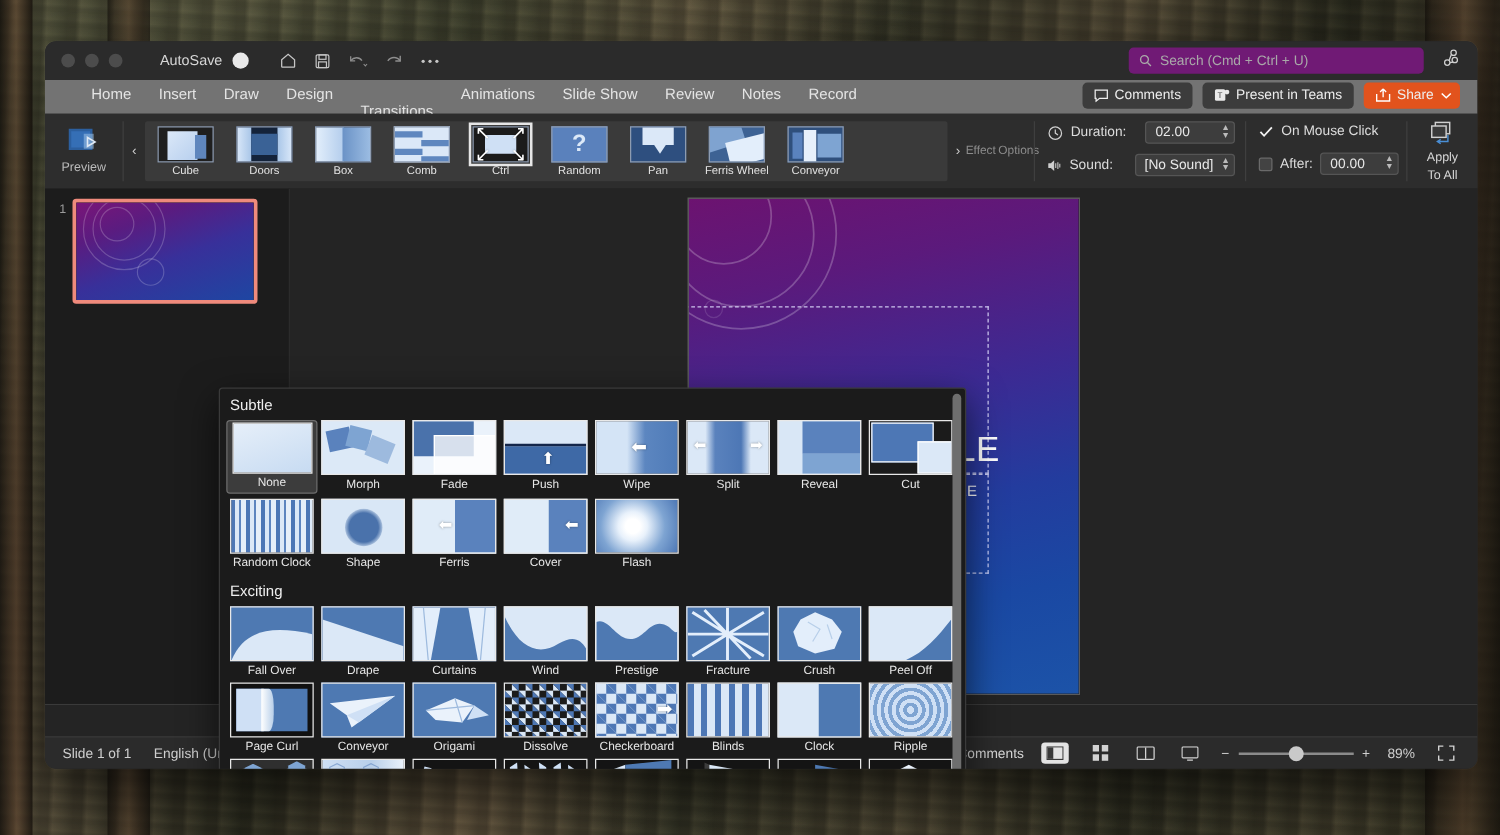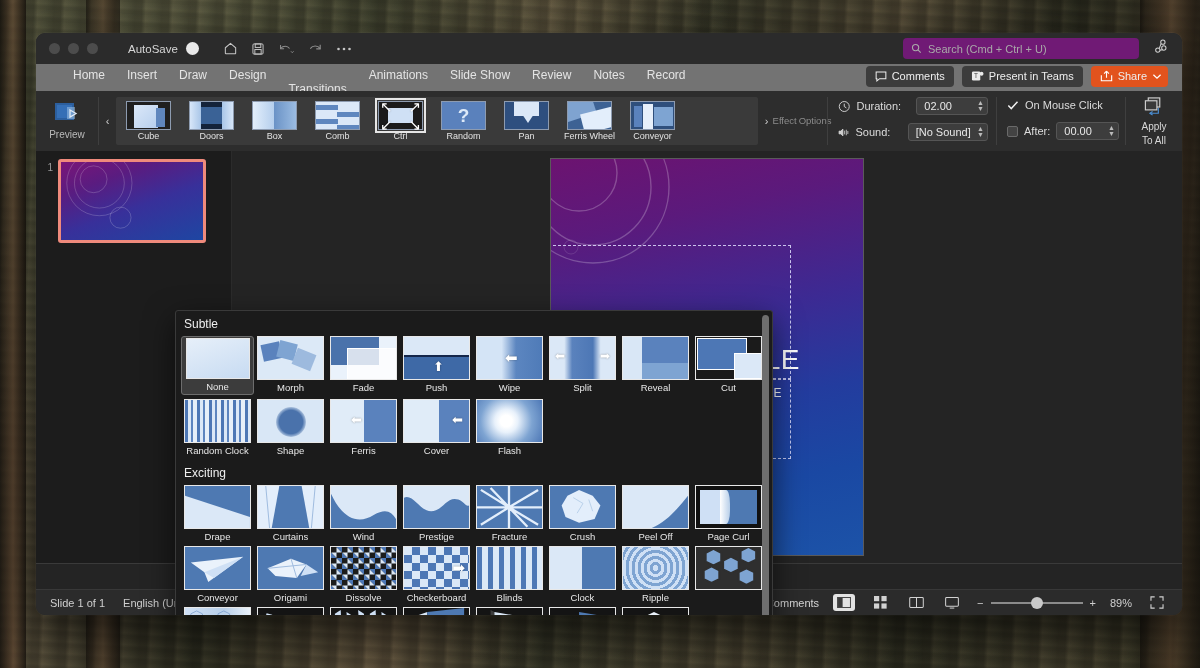--- a/index.html
+++ b/index.html
@@ -574,20 +574,28 @@
             <div class="tile" style="background:radial-gradient(circle at 45% 50%,#ffffff 14%,#e8f1fb 28%,#7ea4d2 62%,#4d77b5 100%);"></div>
             <div class="clabel">Flash</div>
           </div>
         </div>
 
         <div class="dd-head" style="padding-top:10px;">Exciting</div>
         <div class="dd-grid">
           <div class="cell">
             <div class="tile" style="background:#4e79b2;">
               <svg viewBox="0 0 67 44" class="t-full">
+                  <path d="M0 44 C10 20 30 14 67 22 L67 44Z" fill="#dbe8f7"></path>
+                </svg>
+            </div>
+            <div class="clabel">Fall Over</div>
+          </div>
+          <div class="cell">
+            <div class="tile" style="background:#4e79b2;">
+              <svg viewBox="0 0 67 44" class="t-full">
                   <path d="M0 10 L67 32 L67 44 L0 44Z" fill="#dbe8f7"></path>
                 </svg>
             </div>
             <div class="clabel">Drape</div>
           </div>
           <div class="cell">
             <div class="tile" style="background:#4e79b2;">
               <svg viewBox="0 0 67 44" class="t-full">
                 <path d="M0 0 L22 0 L14 44 L0 44Z" fill="#e3eefb"></path>
                   <path d="M67 0 L45 0 L53 44 L67 44Z" fill="#e3eefb"></path>

